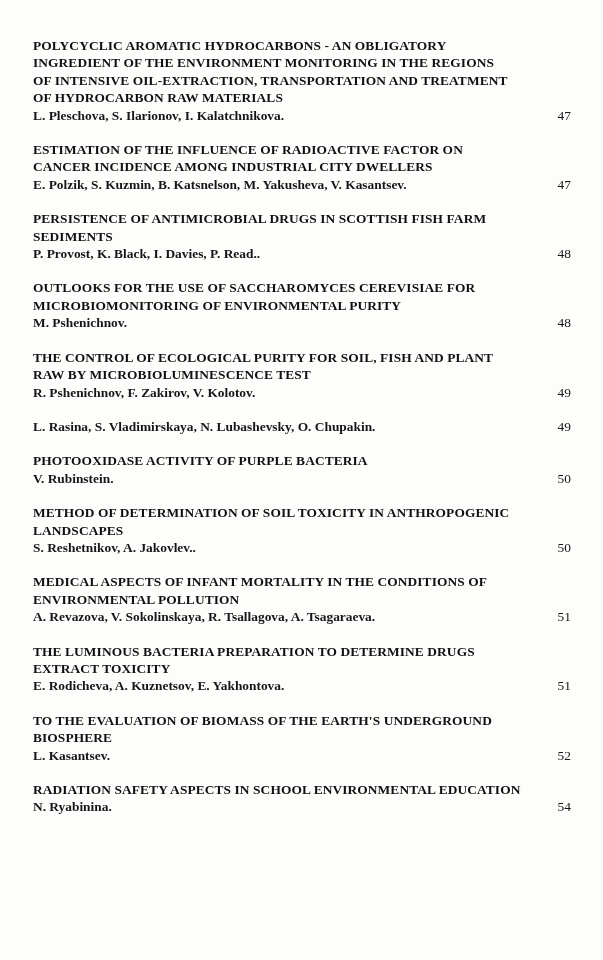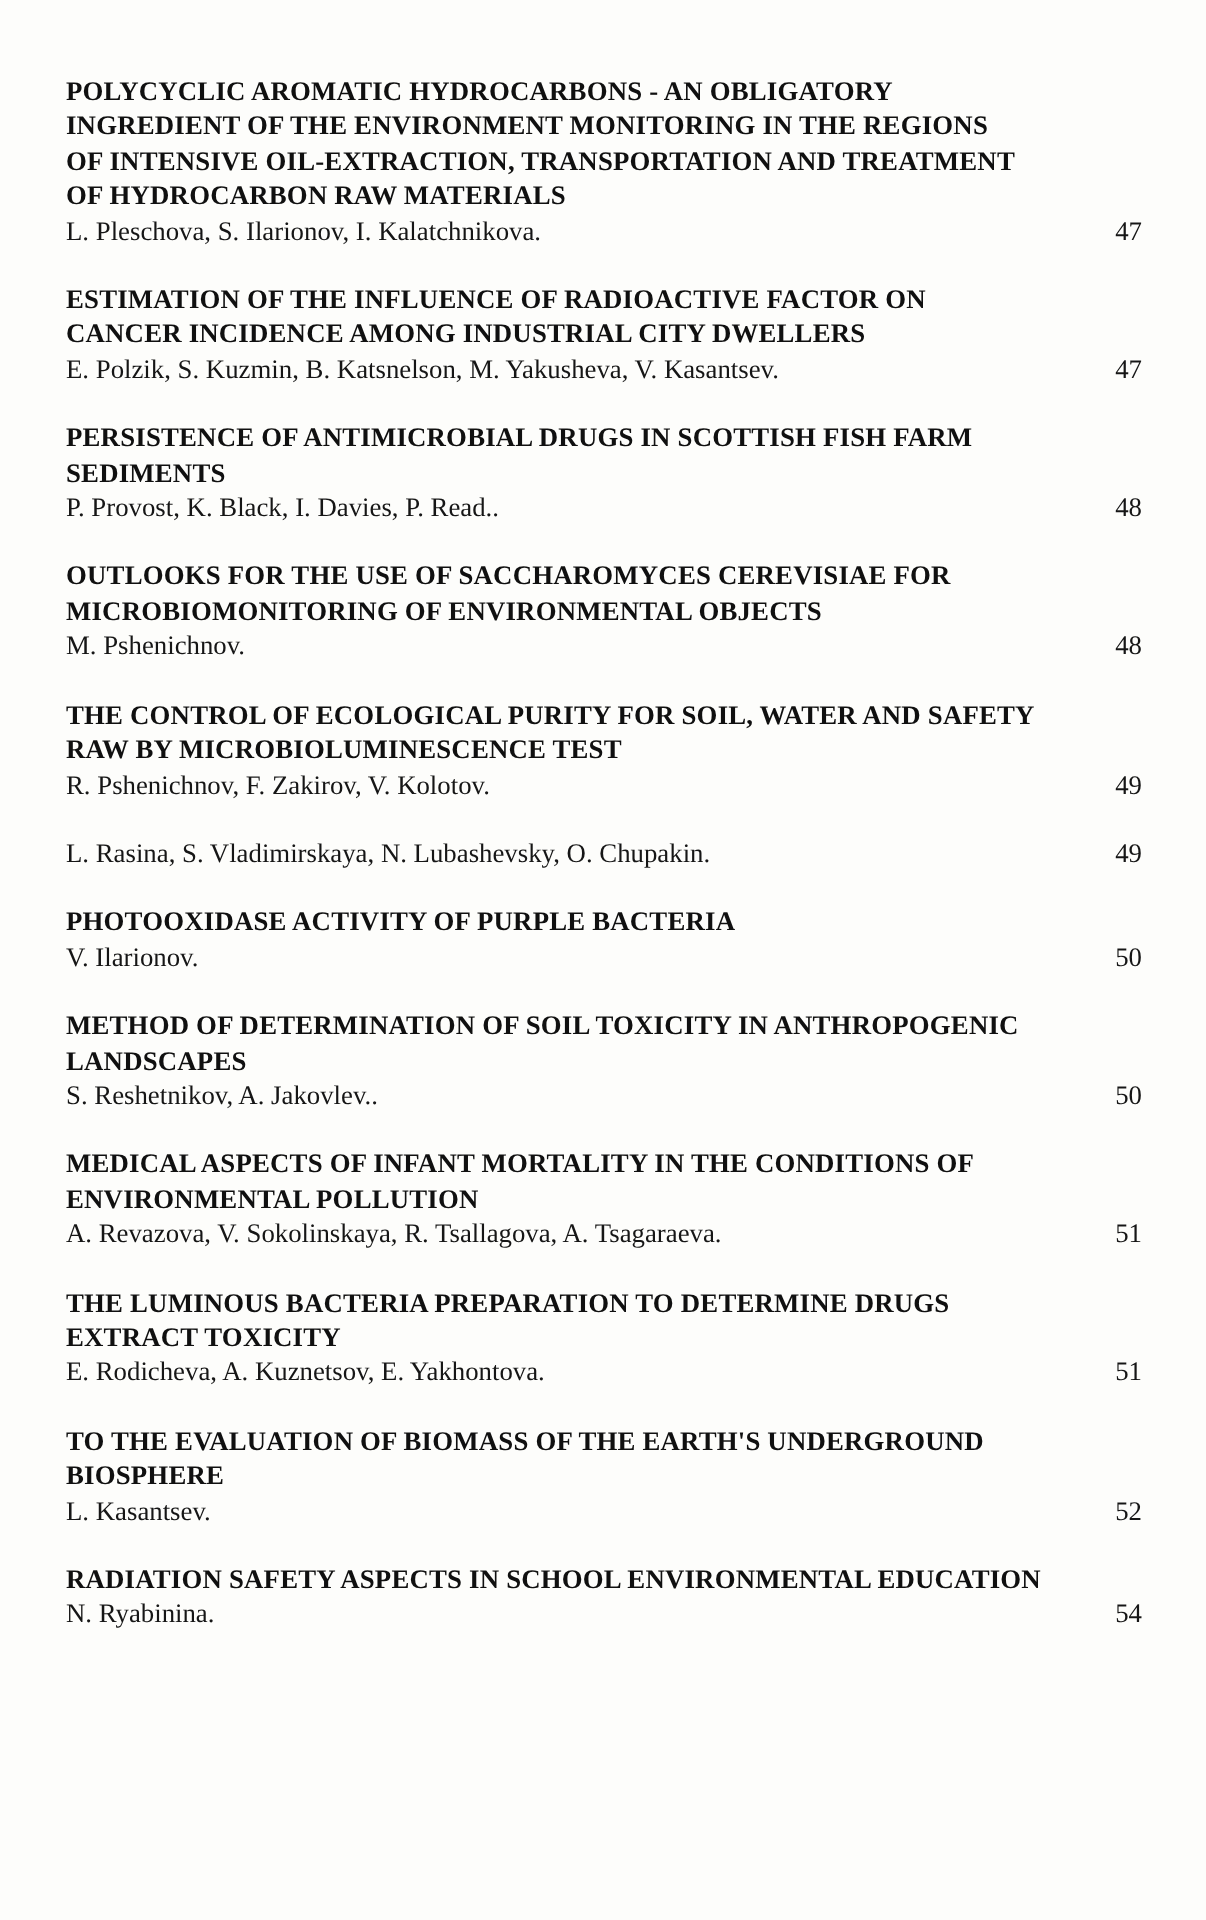--- a/index.html
+++ b/index.html
@@ -40,20 +40,21 @@
     display: flex;
     justify-content: space-between;
     align-items: baseline;
     font-size: 13.4px;
     line-height: 17.4px;
     color: #161616;
   }
 
   .entry-authors {
     flex: 1 1 auto;
+    font-weight: bold;
   }
 
   .entry-page-number {
     flex: 0 0 auto;
     padding-left: 12px;
     text-align: left;
   }
 </style>
 </head>
 <body>
@@ -84,47 +85,47 @@
     <div class="entry-title">PERSISTENCE OF ANTIMICROBIAL DRUGS IN SCOTTISH FISH FARM
 SEDIMENTS</div>
     <div class="entry-byline">
       <span class="entry-authors">P. Provost, K. Black, I. Davies, P. Read..</span>
       <span class="entry-page-number">48</span>
     </div>
   </div>
 
   <div class="toc-entry">
     <div class="entry-title">OUTLOOKS FOR THE USE OF SACCHAROMYCES CEREVISIAE FOR
-MICROBIOMONITORING OF ENVIRONMENTAL OBJECTS</div>
+MICROBIOMONITORING OF ENVIRONMENTAL PURITY</div>
     <div class="entry-byline">
       <span class="entry-authors">M. Pshenichnov.</span>
       <span class="entry-page-number">48</span>
     </div>
   </div>
 
   <div class="toc-entry">
-    <div class="entry-title">THE CONTROL OF ECOLOGICAL PURITY FOR SOIL, WATER AND SAFETY
+    <div class="entry-title">THE CONTROL OF ECOLOGICAL PURITY FOR SOIL, FISH AND PLANT
 RAW BY MICROBIOLUMINESCENCE TEST</div>
     <div class="entry-byline">
       <span class="entry-authors">R. Pshenichnov, F. Zakirov, V. Kolotov.</span>
       <span class="entry-page-number">49</span>
     </div>
   </div>
 
   <div class="toc-entry">
     <div class="entry-byline">
       <span class="entry-authors">L. Rasina, S. Vladimirskaya, N. Lubashevsky, O. Chupakin.</span>
       <span class="entry-page-number">49</span>
     </div>
   </div>
 
   <div class="toc-entry">
     <div class="entry-title">PHOTOOXIDASE ACTIVITY OF PURPLE BACTERIA</div>
     <div class="entry-byline">
-      <span class="entry-authors">V. Ilarionov.</span>
+      <span class="entry-authors">V. Rubinstein.</span>
       <span class="entry-page-number">50</span>
     </div>
   </div>
 
   <div class="toc-entry">
     <div class="entry-title">METHOD OF DETERMINATION OF SOIL TOXICITY IN ANTHROPOGENIC
 LANDSCAPES</div>
     <div class="entry-byline">
       <span class="entry-authors">S. Reshetnikov, A. Jakovlev..</span>
       <span class="entry-page-number">50</span>

